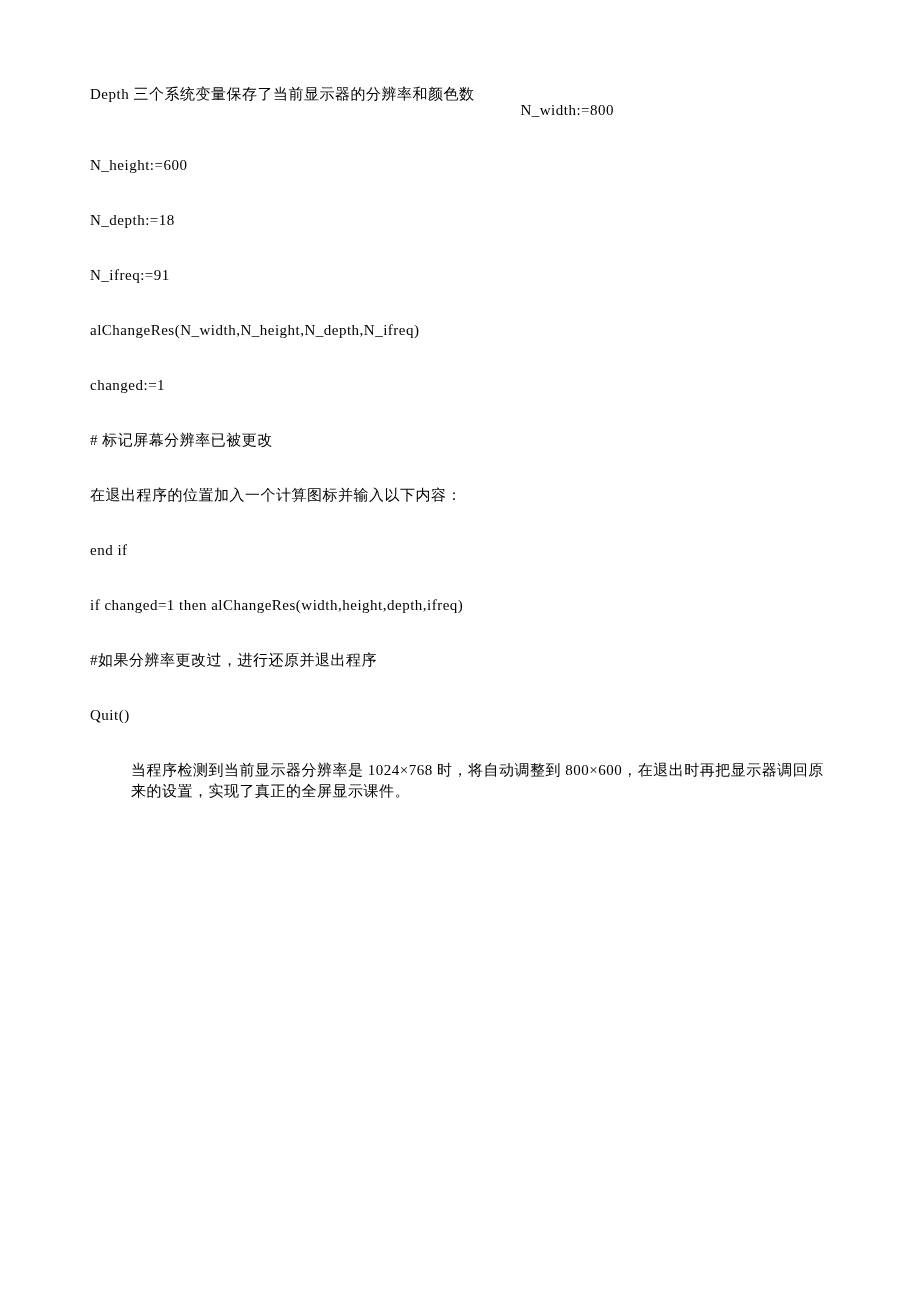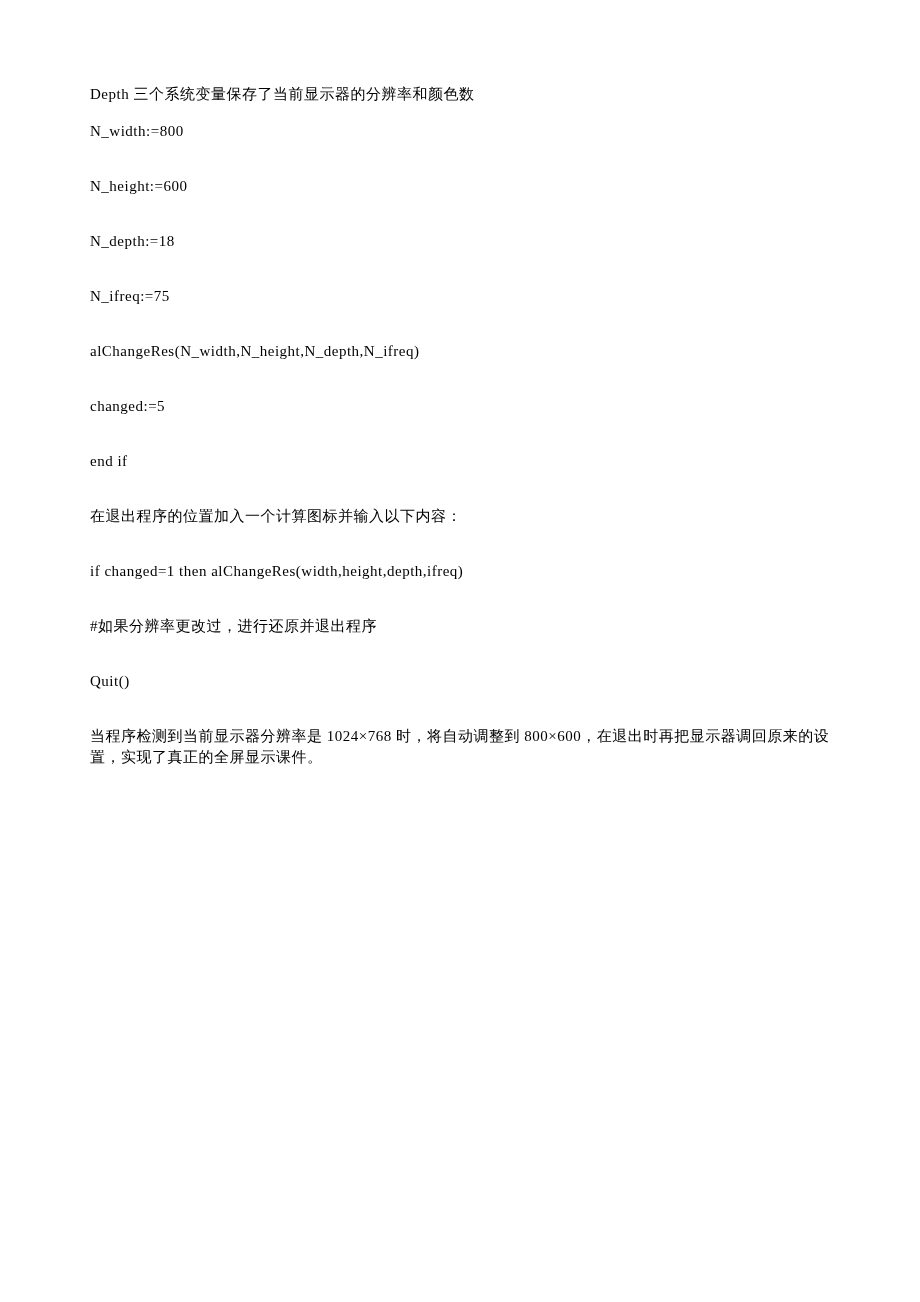--- a/index.html
+++ b/index.html
@@ -16,53 +16,54 @@
   }
   .line {
     font-size: 15px;
     color: #000000;
     line-height: 1.4;
     margin-bottom: 34px;
     letter-spacing: 0.5px;
   }
   .first-line {
     display: flex;
-    flex-direction: column;
   }
   .first-line .part1 {
     flex: 0 0 auto;
   }
   .first-line .gap {
     flex: 0 0 auto;
     width: 46px;
   }
   .first-line .part2 {
     flex: 0 0 auto;
     margin-top: 16px;
   }
   .last-para {
     margin-bottom: 0;
+    margin-left: 41px;
   }
 </style>
 </head>
 <body>
 
 <div class="page">
 
   <div class="line first-line">
     <span class="part1">Depth 三个系统变量保存了当前显示器的分辨率和颜色数</span>
     <span class="gap"></span>
     <span class="part2">N_width:=800</span>
   </div>
 
   <div class="line">N_height:=600</div>
   <div class="line">N_depth:=18</div>
-  <div class="line">N_ifreq:=75</div>
+  <div class="line">N_ifreq:=91</div>
   <div class="line">alChangeRes(N_width,N_height,N_depth,N_ifreq)</div>
-  <div class="line">changed:=5</div>
+  <div class="line">changed:=1</div>
+  <div class="line"># 标记屏幕分辨率已被更改</div>
+  <div class="line">在退出程序的位置加入一个计算图标并输入以下内容：</div>
   <div class="line">end if</div>
-  <div class="line">在退出程序的位置加入一个计算图标并输入以下内容：</div>
   <div class="line">if changed=1 then alChangeRes(width,height,depth,ifreq)</div>
   <div class="line">#如果分辨率更改过，进行还原并退出程序</div>
   <div class="line">Quit()</div>
   <div class="line last-para">当程序检测到当前显示器分辨率是 1024×768 时，将自动调整到 800×600，在退出时再把显示器调回原来的设置，实现了真正的全屏显示课件。</div>
 
 </div>
 
 </body></html>

